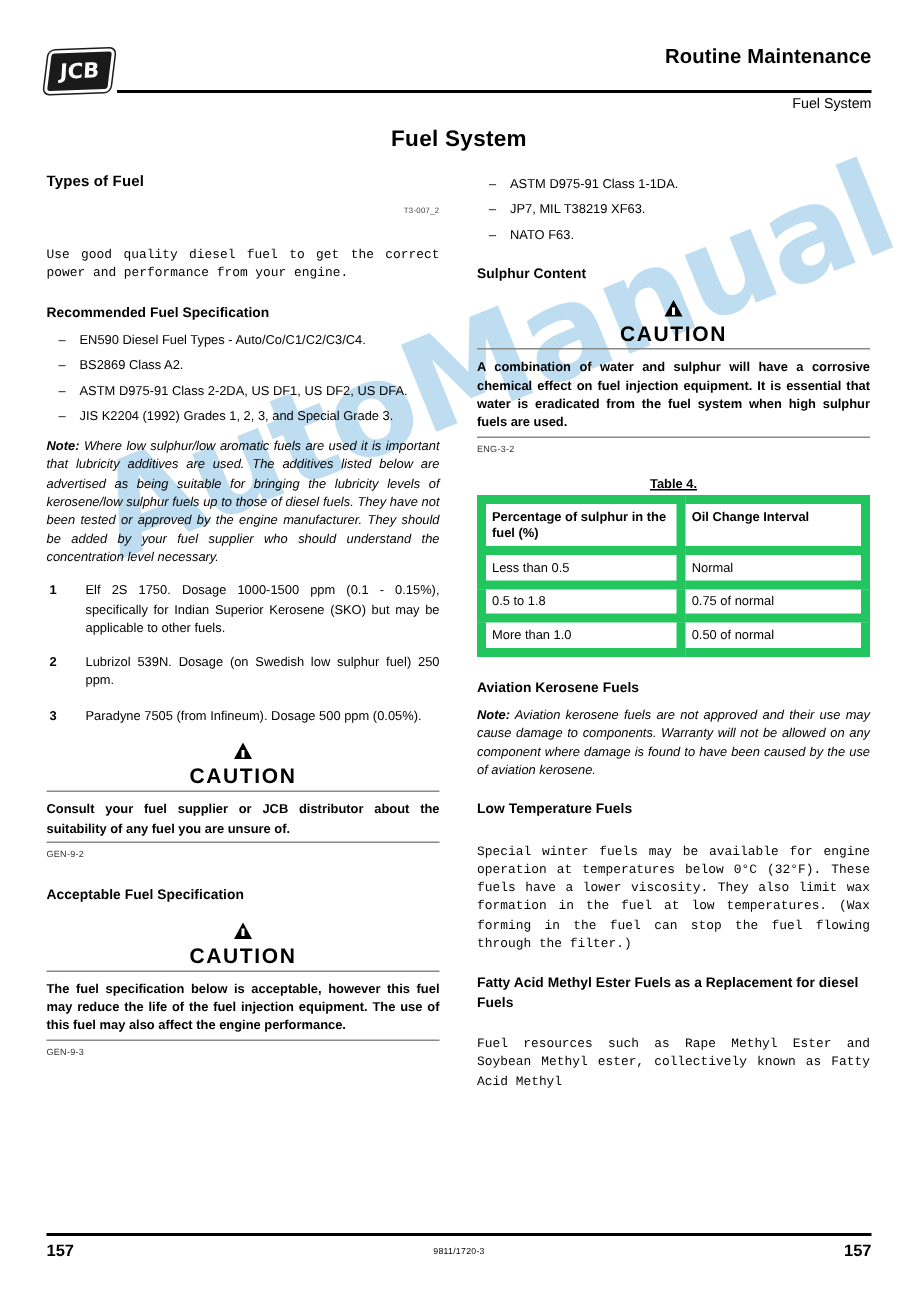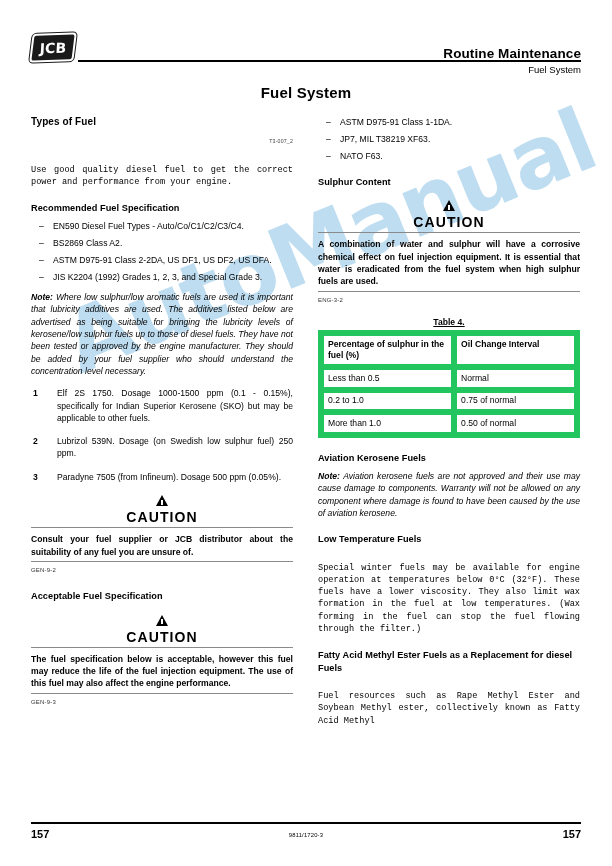--- a/index.html
+++ b/index.html
@@ -65,21 +65,21 @@
     font-family: "DejaVu Sans", sans-serif;
     font-weight: 700;
     font-size: 14px;
     letter-spacing: 0px;
     transform: skewX(4deg);
   }
 
   .hdr-title {
     position: absolute;
     right: 31px;
-    top: 46px;
+    top: 30px;
     font-size: 13.5px;
     font-weight: 700;
     letter-spacing: 0.1px;
     text-align: right;
     white-space: nowrap;
   }
   .hdr-rule {
     position: absolute;
     left: 78px;
     right: 31px;
@@ -399,21 +399,21 @@
             <th class="c1">Percentage of sulphur in the fuel (%)</th>
             <th>Oil Change Interval</th>
           </tr>
         </thead>
         <tbody>
           <tr>
             <td>Less than 0.5</td>
             <td>Normal</td>
           </tr>
           <tr>
-            <td>0.2 to 1.0</td>
+            <td>0.5 to 1.8</td>
             <td>0.75 of normal</td>
           </tr>
           <tr>
             <td>More than 1.0</td>
             <td>0.50 of normal</td>
           </tr>
         </tbody>
       </table>
 
       <h3 class="sub" style="">Aviation Kerosene Fuels</h3>

